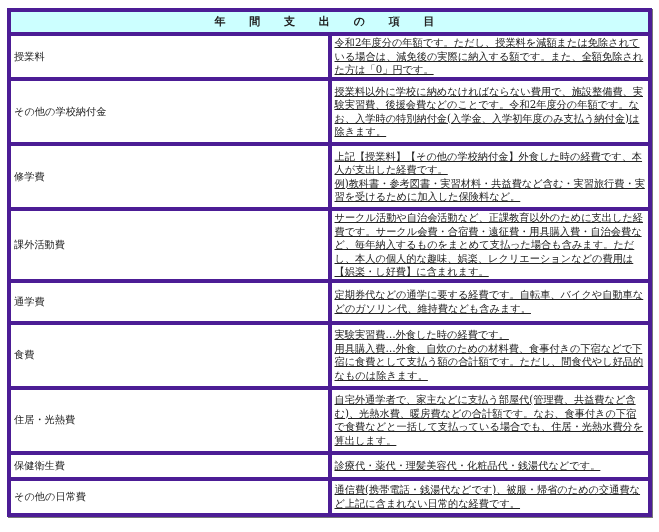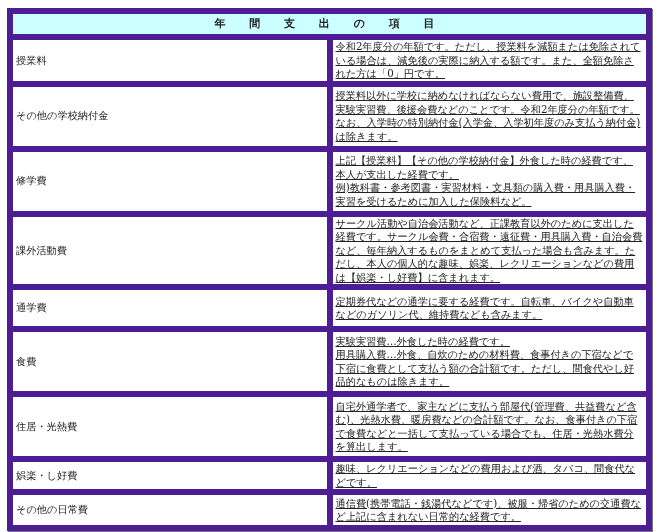--- a/index.html
+++ b/index.html
@@ -1,21 +1,21 @@
 <!DOCTYPE html>
 <html><head>
 <meta charset="utf-8">
 <style>
   html, body { margin: 0; padding: 0; background: #ffffff; }
   body { width: 659px; height: 532px; position: relative; overflow: hidden;
          font-family: "DejaVu Serif", "Liberation Serif", serif; color: #222; }
   .tbl { position: absolute; left: 7px; top: 8px; width: 645px;
          border: 2px solid #000; border-collapse: collapse; table-layout: fixed;
          box-shadow: 1px 1px 0 #777; }
-  .tbl td { border: 6px solid #4c1d95; padding: 0 3px; font-size: 10.2px; line-height: 13.5px;
+  .tbl td { border: 4px solid #4c1d95; padding: 0 3px; font-size: 10.2px; line-height: 13.5px;
             vertical-align: middle; }
   .tbl td.label { width: 170px; margin-top: 12px; }
   .hdr td { background: #CCFFFF; text-align: center; font-weight: bold;
             font-family: "DejaVu Sans", "Liberation Sans", sans-serif;
             font-size: 11px; letter-spacing: 10px; height: 20px; padding: 0; }
   .r1 { height: 45px; } .r2 { height: 65px; } .r3 { height: 65px; }
   .r4 { height: 63px; } .r5 { height: 42px; padding-left: 16px; } .r6 { height: 65px; }
   .r7 { height: 65px; } .r8 { height: 26px; } .r9 { height: 26px; } .r10 { height: 36px; }
   .desc span { display: block; text-decoration: underline; }
 </style>
@@ -36,21 +36,21 @@
   <tr class="r2">
     <td class="label">その他の学校納付金</td>
     <td class="desc">
           <span>授業料以外に学校に納めなければならない費用で、施設整備費、実験実習費、後援会費などのことです。令和2年度分の年額です。なお、入学時の特別納付金(入学金、入学初年度のみ支払う納付金)は除きます。</span>
         </td>
   </tr>
   <tr class="r3">
     <td class="label">修学費</td>
     <td class="desc">
           <span>上記【授業料】【その他の学校納付金】外食した時の経費です、本人が支出した経費です。</span>
-          <span>例)教科書・参考図書・実習材料・文具類の購入費・用具購入費・実習を受けるために加入した保険料など。</span>
+          <span>例)教科書・参考図書・実習材料・共益費など含む・実習旅行費・実習を受けるために加入した保険料など。</span>
         </td>
   </tr>
   <tr class="r4">
     <td class="label">課外活動費</td>
     <td class="desc">
           <span>サークル活動や自治会活動など、正課教育以外のために支出した経費です。サークル会費・合宿費・遠征費・用具購入費・自治会費など、毎年納入するものをまとめて支払った場合も含みます。ただし、本人の個人的な趣味、娯楽、レクリエーションなどの費用は【娯楽・し好費】に含まれます。</span>
         </td>
   </tr>
   <tr class="r5">
     <td class="label">通学費</td>
@@ -64,24 +64,24 @@
           <span>実験実習費…外食した時の経費です。</span>
           <span>用具購入費…外食、自炊のための材料費、食事付きの下宿などで下宿に食費として支払う額の合計額です。ただし、間食代やし好品的なものは除きます。</span>
         </td>
   </tr>
   <tr class="r7">
     <td class="label">住居・光熱費</td>
     <td class="desc">
           <span>自宅外通学者で、家主などに支払う部屋代(管理費、共益費など含む)、光熱水費、暖房費などの合計額です。なお、食事付きの下宿で食費などと一括して支払っている場合でも、住居・光熱水費分を算出します。</span>
         </td>
   </tr>
-  <tr class="r9">
-    <td class="label">娯楽・し好費</td>
+  <tr class="r8">
+    <td class="label">保健衛生費</td>
     <td class="desc">
-          <span>趣味、レクリエーションなどの費用および酒、タバコ、間食代などです。</span>
+          <span>診療代・薬代・理髪美容代・化粧品代・銭湯代などです。</span>
         </td>
   </tr>
   <tr class="r10">
     <td class="label">その他の日常費</td>
     <td class="desc">
           <span>通信費(携帯電話・銭湯代などです)、被服・帰省のための交通費など上記に含まれない日常的な経費です。</span>
         </td>
   </tr>
 </tbody>
   </table>

